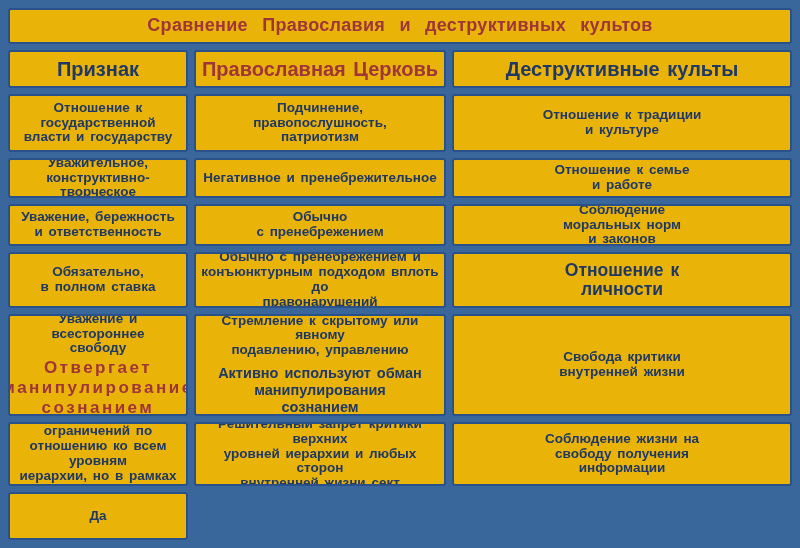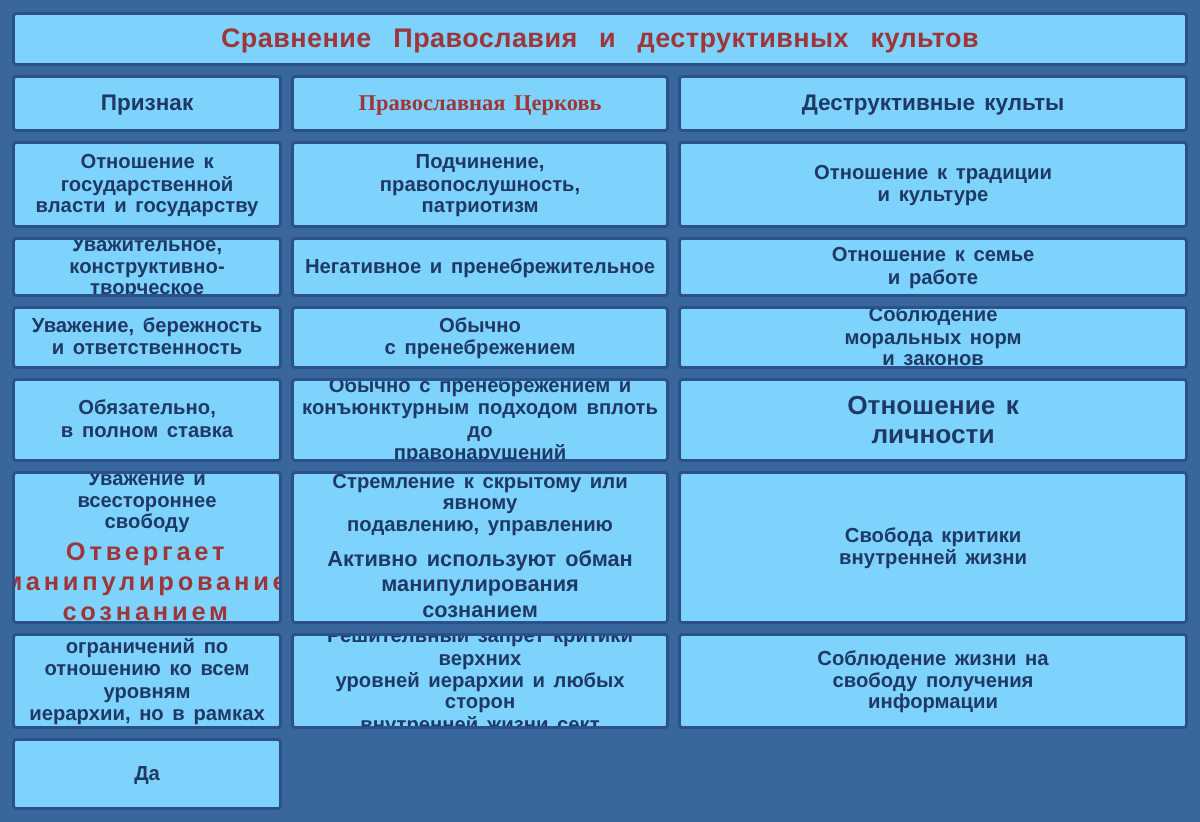--- a/index.html
+++ b/index.html
@@ -12,21 +12,21 @@
     background: #3a679b;
     display: grid;
     grid-template-columns: 180px 252px 340px;
     grid-template-rows: 36px 38px 58px 40px 42px 56px 102px 64px 48px;
     gap: 6px;
     padding: 8px;
     font-family: "Liberation Sans", sans-serif;
   }
 
   .cell {
-    background: #7dd3fc;
+    background: #eab308;
     border: 2px solid #2a5189;
     border-radius: 3px;
     display: flex;
     flex-direction: column;
     align-items: center;
     justify-content: center;
     text-align: center;
     color: #1f3864;
     font-weight: bold;
     font-size: 13.5px;
@@ -38,22 +38,22 @@
   }
 
   .title-cell {
     grid-column: 1 / -1;
     color: #9e3539;
     font-size: 18px;
     word-spacing: 9px;
     letter-spacing: 0.3px;
   }
 
-  .head-cell { font-size: 15px; }
-  .head-red  { color: #9e3539; font-family: Liberation Serif, serif; }
+  .head-cell { font-size: 20px; }
+  .head-red  { color: #9e3539; }
 
   .feature-big { font-size: 17.5px; }
 
   .emph-red {
     color: #9e3539;
     font-size: 17px;
     letter-spacing: 2.5px;
     line-height: 1.18;
     margin-top: 2px;
     white-space: pre-line;

